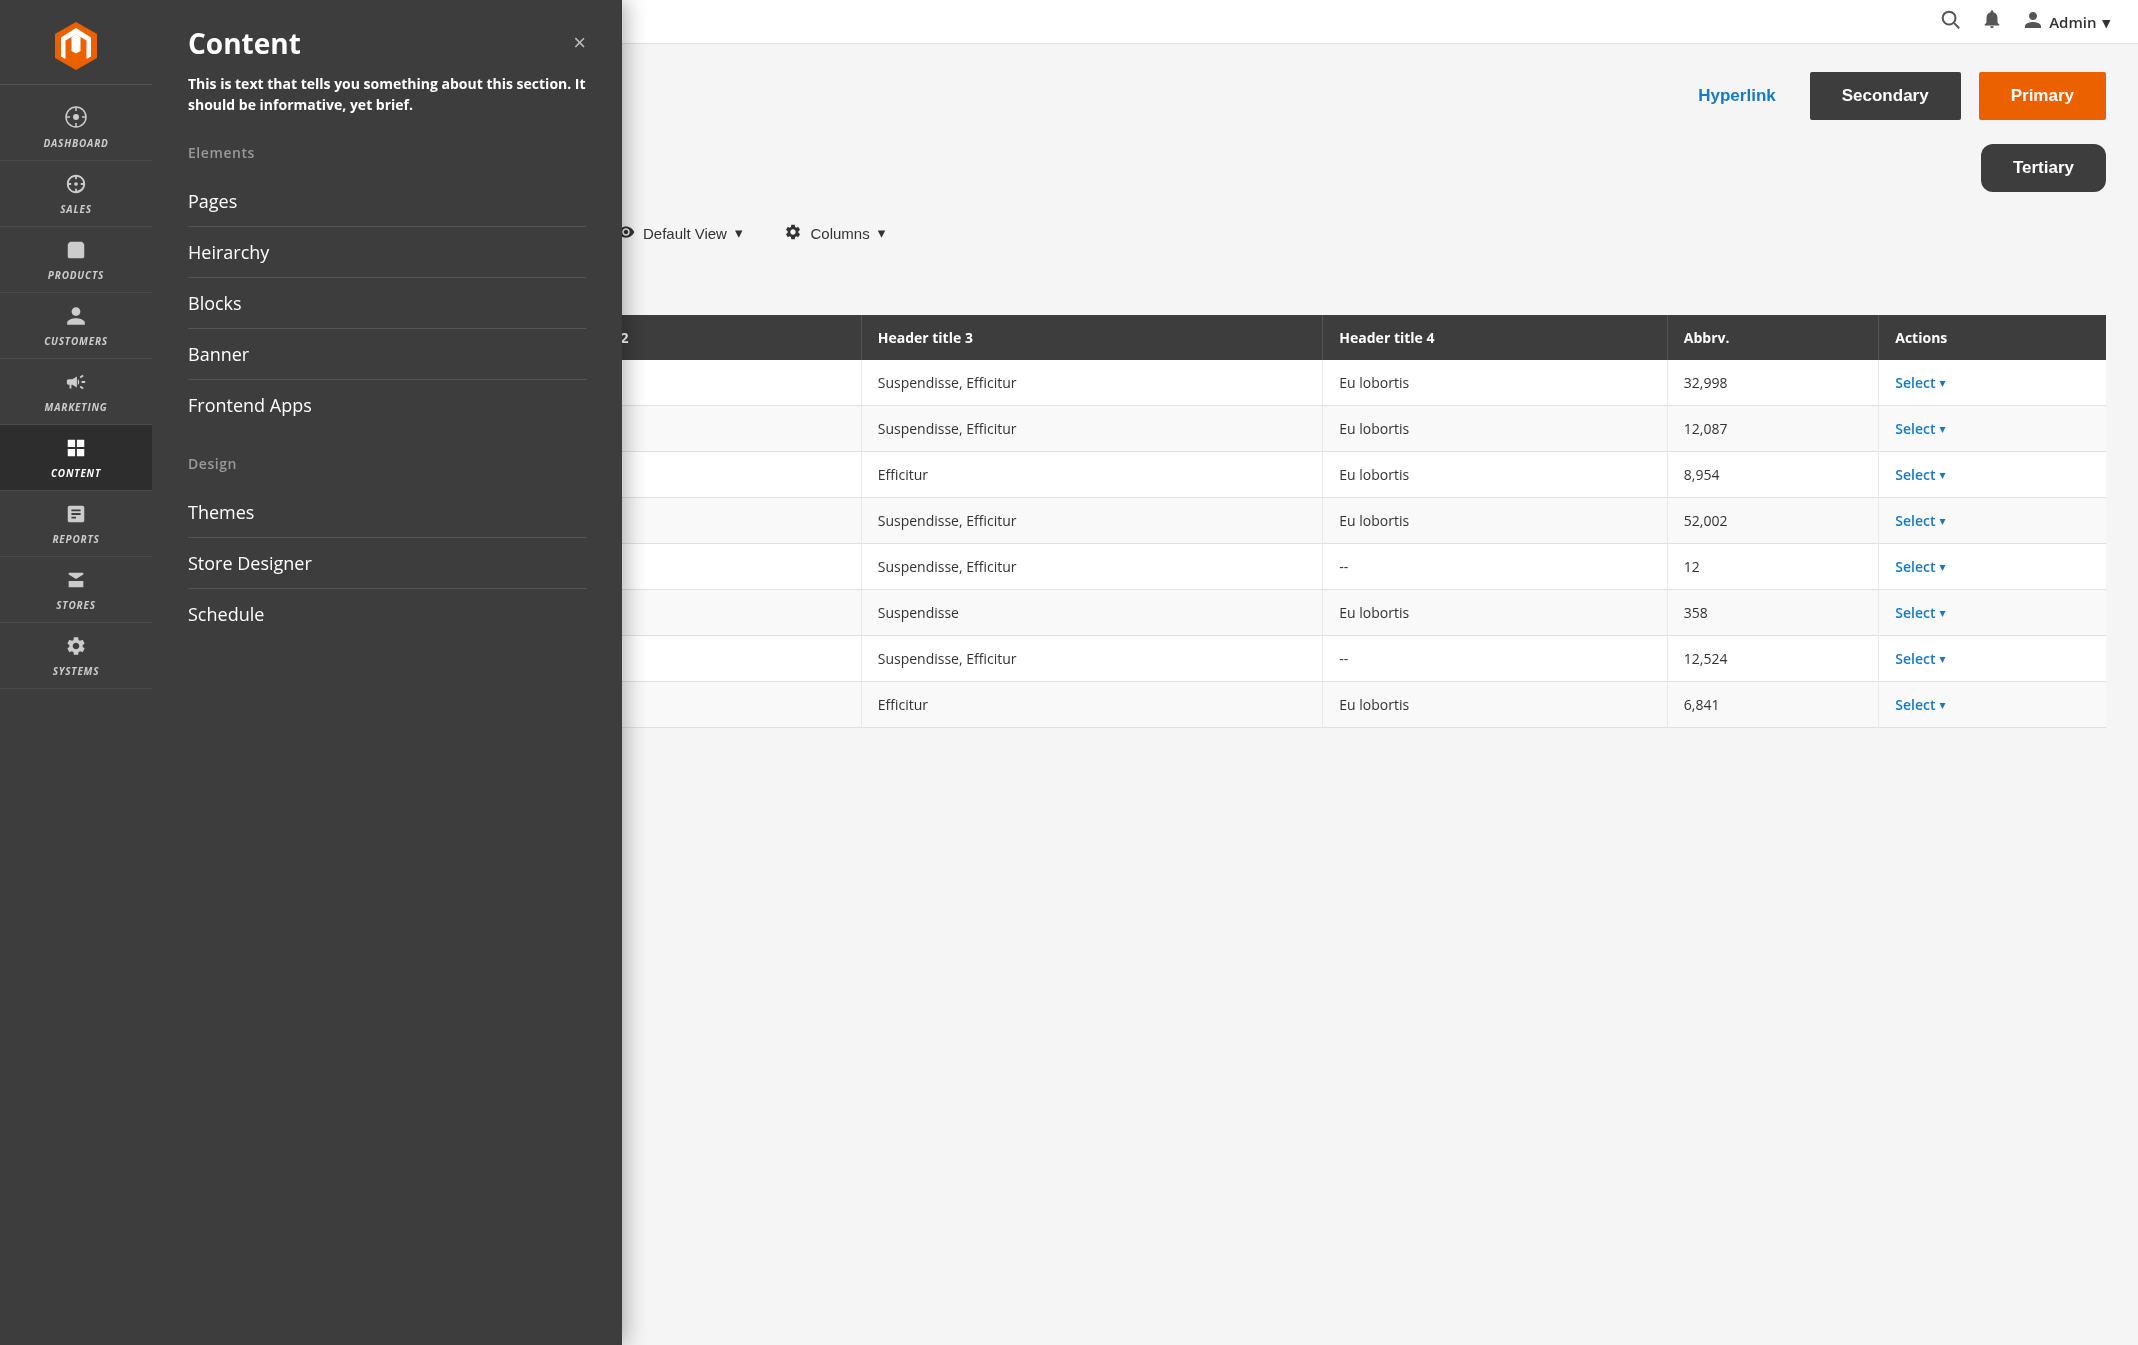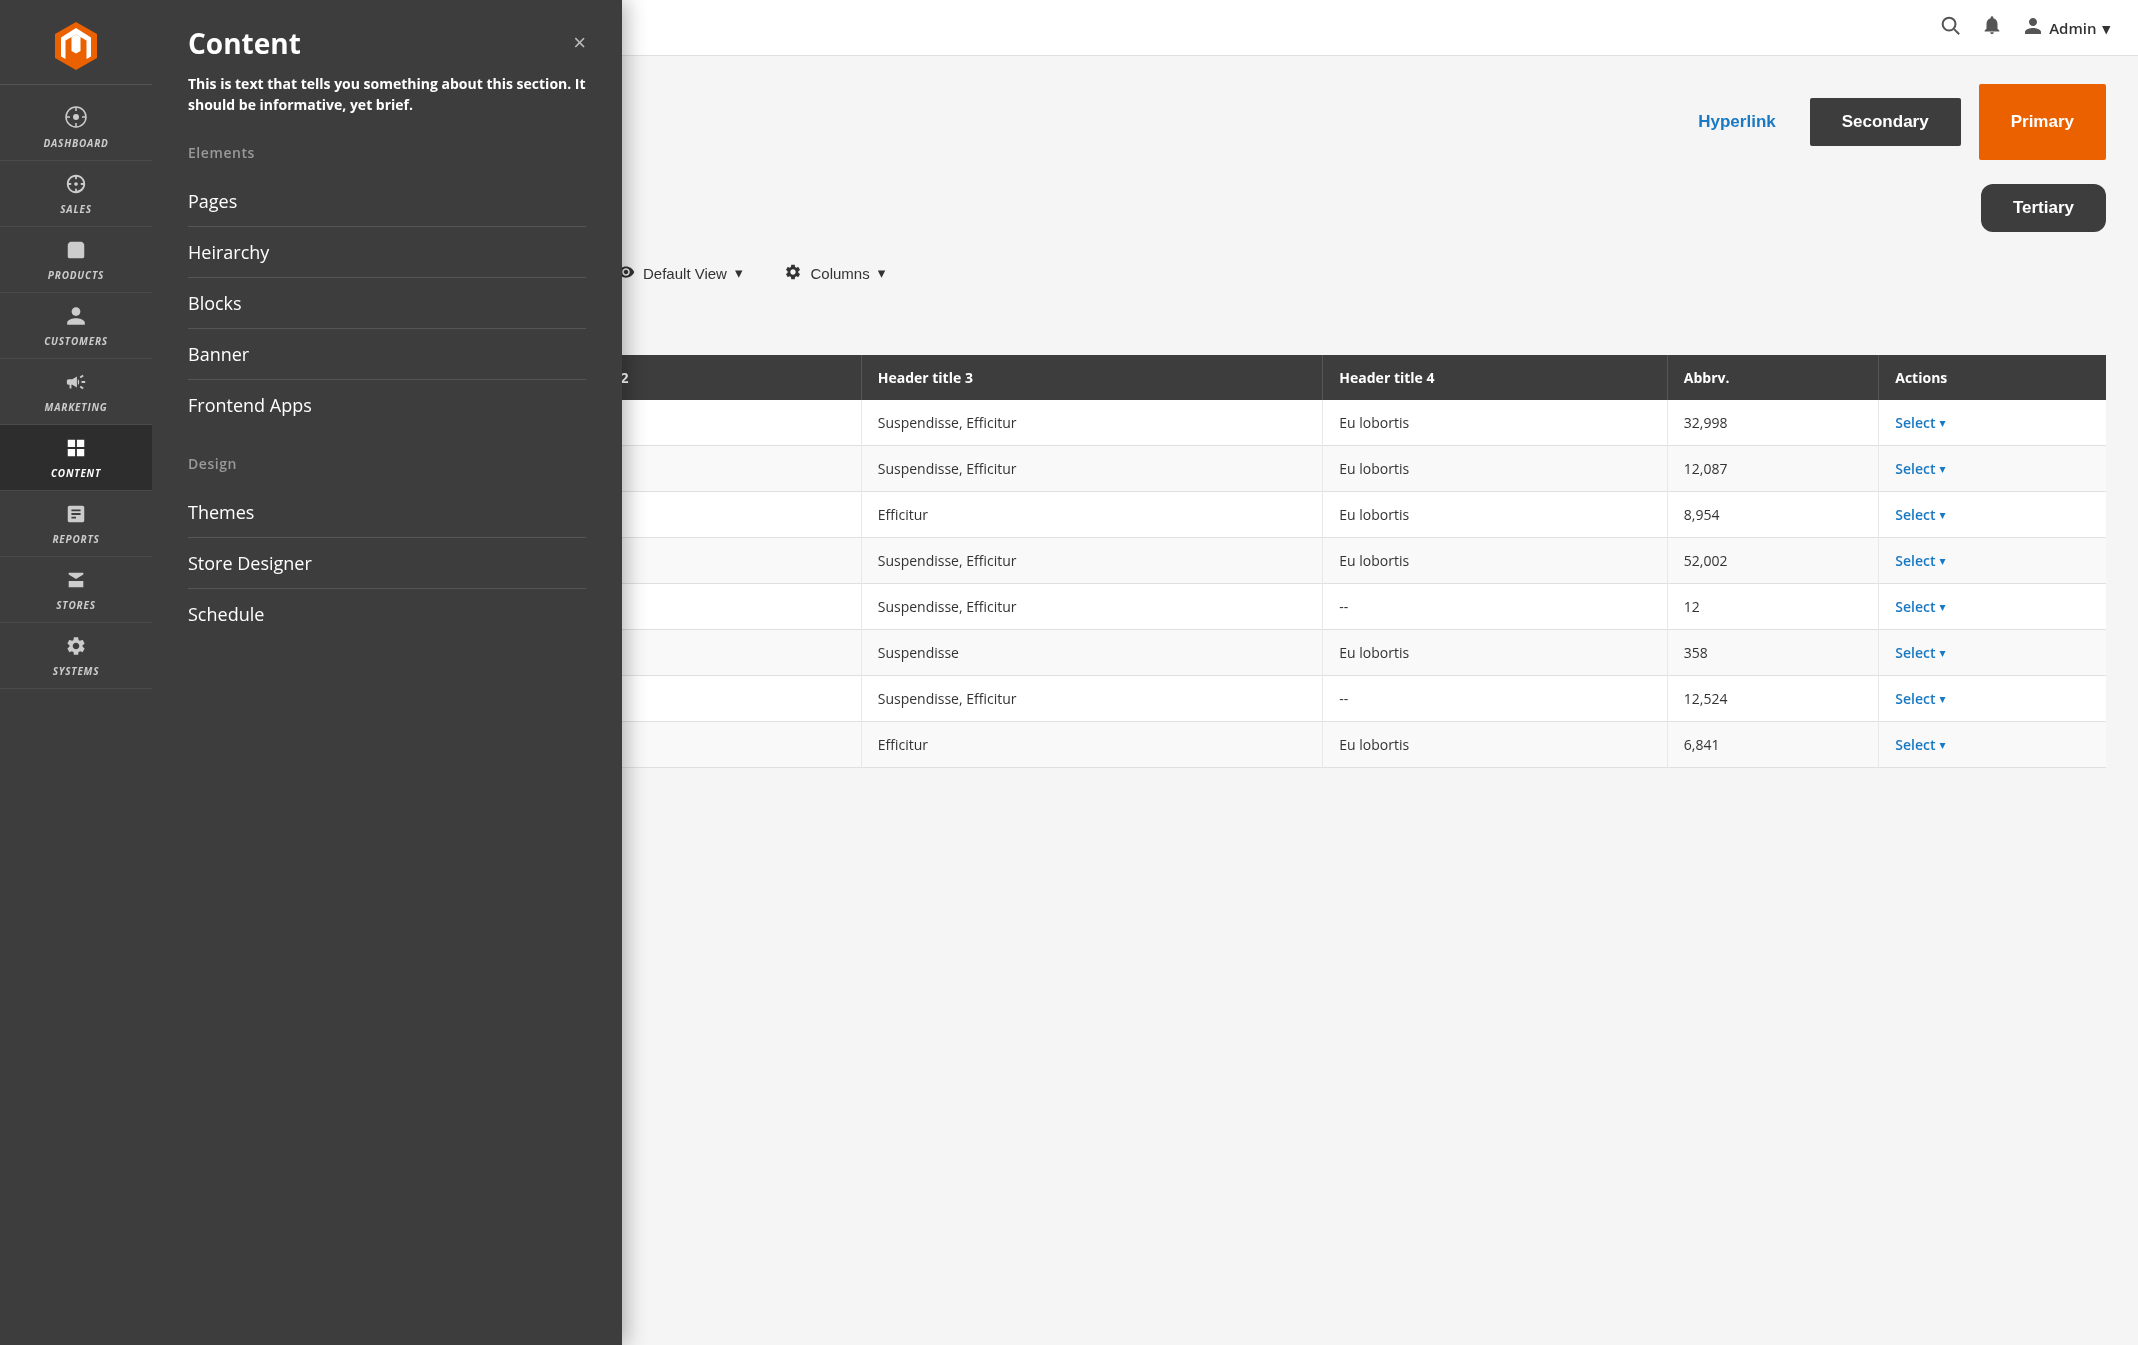--- a/index.html
+++ b/index.html
@@ -67,21 +67,21 @@
       flex: 1;
       display: flex;
       flex-direction: column;
       overflow: hidden;
       position: relative;
     }
 
     
     .topbar {
       background: #fff;
-      height: 56px;
+      height: 44px;
       display: flex;
       align-items: center;
       justify-content: flex-end;
       padding: 0 28px;
       border-bottom: 1px solid #e0e0e0;
       flex-shrink: 0;
     }
     .topbar-icons {
       display: flex;
       align-items: center;
@@ -137,21 +137,21 @@
       padding: 14px 32px;
       border-radius: 2px;
     }
     .btn-primary {
       background: #eb6100;
       border: none;
       color: #fff;
       font-size: 17px;
       font-weight: 700;
       cursor: pointer;
-      padding: 28px 32px;
+      padding: 14px 32px;
       border-radius: 2px;
     }
 
     
     .tertiary-row {
       display: flex;
       justify-content: flex-end;
       margin-bottom: 20px;
     }
     .btn-tertiary {

